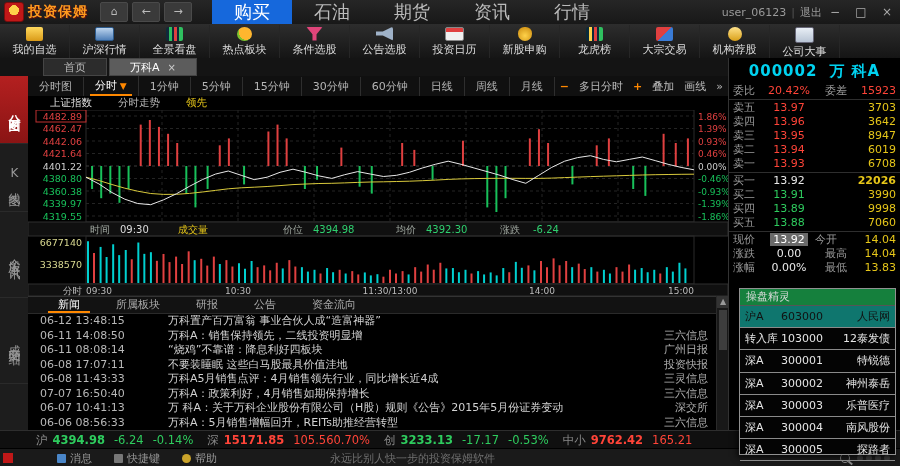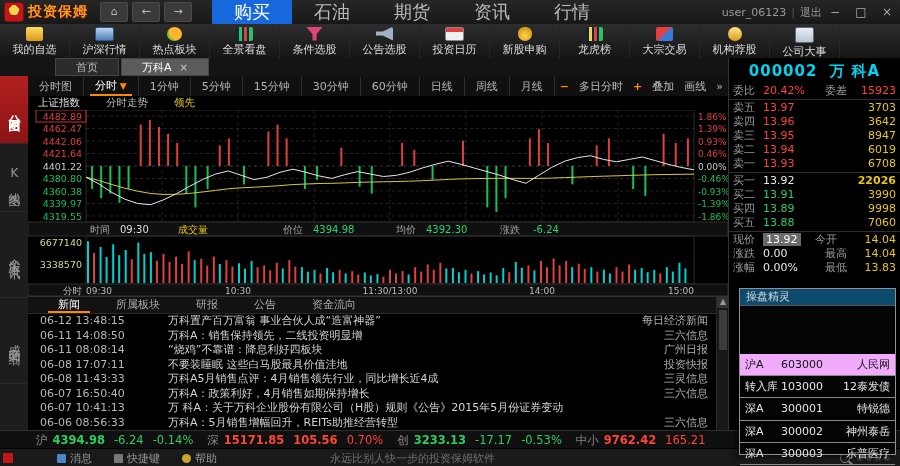--- a/index.html
+++ b/index.html
@@ -36,42 +36,42 @@
   .ic-speaker{background:#9fb2c8;clip-path:polygon(0 35%,40% 35%,100% 0,100% 100%,40% 65%,0 65%);}
   .ic-cal{background:linear-gradient(180deg,#e04040 0 4px,#f0f0f0 4px);border:1px solid #888;height:12px;}
   .ic-bag{background:radial-gradient(circle at 50% 62%,#ffd24a,#c8860a);border-radius:45% 45% 50% 50%;width:14px;}
   .ic-rank{background:linear-gradient(90deg,#0a2a3a 0 3px,#ffd24a 3px 6px,#0a2a3a 6px 8px,#e04040 8px 11px,#0a2a3a 11px 13px,#2fc05f 13px);}
   .ic-trade{background:linear-gradient(135deg,#e04040 50%,#3a7bd5 50%);}
   .ic-inst{background:linear-gradient(180deg,#ffe28a,#d9a018);border-radius:50%;width:14px;}
   .ic-news{background:linear-gradient(180deg,#e8eef5,#b8c4d4);border:1px solid #667;}
 
   
   #leftcol{position:absolute;left:0;top:58px;width:728px;height:372px;background:#000;}
-  #tabrow{position:absolute;left:0;top:0;width:728px;height:18px;background:#141414;display:flex;padding-left:55px;box-sizing:border-box;}
+  #tabrow{position:absolute;left:0;top:0;width:728px;height:18px;background:#141414;display:flex;padding-left:43px;box-sizing:border-box;}
   .doc-tab{padding:0 20px;line-height:17px;background:#2c2c2c;border:1px solid #454545;color:#bbb;margin-right:2px;font-size:11px;}
   .doc-tab.active{background:#5c5c5c;color:#fff;}
   .doc-tab .x{margin-left:8px;color:#ccc;font-size:10px;}
   #sidebar{position:absolute;left:0;top:18px;width:28px;height:354px;background:#1d1d1d;border-right:1px solid #333;}
   .side-item{width:28px;display:flex;align-items:center;justify-content:center;color:#999;border-bottom:1px solid #2a2a2a;
              writing-mode:vertical-lr;text-orientation:upright;letter-spacing:3px;font-size:12px;box-sizing:border-box;}
   .side-item.active{background:linear-gradient(#b42020,#8a1414);color:#fff;font-weight:bold;}
 
   #periodbar{position:absolute;left:28px;top:18px;width:700px;height:20px;background:#101010;border-bottom:1px solid #2a2a2a;
              display:flex;align-items:center;}
   .p-item{padding:0 11px;color:#b5b5b5;border-right:1px solid #2e2e2e;line-height:19px;position:relative;}
   .p-item.active{color:#fff;}
   .p-item.active:after{content:"";position:absolute;left:6px;right:6px;bottom:0;height:2px;background:#ff8800;}
   .p-item .caret{color:#ff8800;font-size:9px;}
   #period-right{margin-left:auto;display:flex;align-items:center;color:#bbb;}
   #period-right span{margin:0 5px;}
   .orange{color:#ff8800;font-weight:bold;}
 
   #chartheader{position:absolute;left:28px;top:38px;width:700px;height:14px;background:#000;font-size:10.5px;
                display:flex;align-items:center;}
-  #chartheader .nm{color:#ddd;margin-left:10px;}
+  #chartheader .nm{color:#ddd;margin-left:22px;}
   #chartheader .md{color:#bbb;margin-left:26px;}
   #chartheader .lead{color:#e6c619;margin-left:26px;}
   #chartwrap{position:absolute;left:28px;top:52px;width:700px;height:186px;}
 
   #newstabs{position:absolute;left:28px;top:238px;width:700px;height:18px;background:#121212;border-top:1px solid #333;
             border-bottom:1px solid #2a2a2a;display:flex;align-items:flex-end;padding-left:12px;box-sizing:border-box;}
   .n-tab{padding:0 18px;line-height:16px;color:#aaa;position:relative;}
   .n-tab.active{color:#fff;}
   .n-tab.active:after{content:"";position:absolute;left:8px;right:8px;bottom:0;height:2px;background:#ff8800;}
   #newslist{position:absolute;left:28px;top:256px;width:688px;height:116px;background:#000;}
@@ -87,35 +87,35 @@
   #rightcol{position:absolute;left:728px;top:58px;width:172px;height:372px;background:#000;border-left:1px solid #333;box-sizing:border-box;}
   #q-head{height:26px;display:flex;align-items:center;justify-content:center;color:#00d2f0;font-size:15px;font-weight:bold;letter-spacing:1px;}
   #q-icons{height:18px;display:flex;align-items:center;border-top:1px solid #222;border-bottom:1px solid #222;}
   #q-icons .seg{flex:1;display:flex;align-items:center;justify-content:center;border-right:1px solid #222;height:100%;}
   #q-icons .seg:last-child{border-right:none;color:#ccc;font-size:10.5px;}
   .pencil{width:12px;height:3px;background:linear-gradient(90deg,#ddd 70%,#e8b84a 70%);transform:rotate(-35deg);border-radius:1px;}
   .bell{width:9px;height:8px;background:#ddd;border-radius:5px 5px 1px 1px;position:relative;}
   .bell:after{content:"";position:absolute;left:3px;bottom:-3px;width:3px;height:3px;background:#ddd;border-radius:50%;}
   .q-row{display:flex;height:14px;line-height:14px;padding:0 4px;font-size:11px;}
   .q-row .lb{width:30px;color:#9a9a9a;flex:none;}
-  .q-row .pr{width:52px;text-align:left;flex:none;}
+  .q-row .pr{width:52px;text-align:center;flex:none;}
   .q-row .vl{flex:1;text-align:right;color:#e6c619;}
   .q-div{border-top:1px solid #2e2e2e;margin:1px 0;}
   .chip{background:#6a6a6a;color:#fff;padding:0 3px;}
   .big-vol{font-weight:bold;}
 
   
   #popup{position:absolute;left:739px;top:288px;width:157px;height:167px;background:#040404;border:1px solid #909090;
          box-sizing:border-box;z-index:50;box-shadow:-2px 2px 6px rgba(0,0,0,.7);}
-  #popup-title{height:16px;background:#0c4a6e;color:#ddd;font-size:11px;line-height:16px;padding-left:6px;border-bottom:1px solid #555;}
+  #popup-title{height:16px;background:#15803d;color:#ddd;font-size:11px;line-height:16px;padding-left:6px;border-bottom:1px solid #555;}
   .pop-row{height:21.2px;display:flex;align-items:center;border-bottom:1px solid #8a8a8a;padding:0 5px;color:#e6e6e6;font-size:11px;}
   .pop-row .mk{width:36px;}
   .pop-row .cd{width:52px;}
   .pop-row .nm{flex:1;text-align:right;}
-  .pop-row.sel{background:#f0abfc;color:#111;margin-top:48px;}
+  .pop-row.sel{background:#0f766e;color:#111;}
 
   
   #indexbar{position:absolute;left:0;top:430px;width:900px;height:18px;background:#101010;border-top:1px solid #2e2e2e;
             display:flex;align-items:center;font-size:11.5px;}
   .ix-seg{display:flex;align-items:center;margin-right:14px;white-space:nowrap;}
   .ix-seg .lab{color:#8a8a8a;margin-right:5px;}
   .ix-seg b{font-weight:bold;margin-right:9px;}
   #statusbar{position:absolute;left:0;top:448px;width:900px;height:18px;background:#1a1a1a;border-top:1px solid #000;
              display:flex;align-items:center;color:#999;}
   #status-logo{width:10px;height:10px;background:#c01818;margin:0 8px 0 3px;}
@@ -157,26 +157,26 @@
 <div id="toolbar">
     <div class="tb-item">
       <div class="ic ic-folder"></div>
       <div>我的自选</div>
     </div>
     <div class="tb-item">
       <div class="ic ic-monitor"></div>
       <div>沪深行情</div>
     </div>
     <div class="tb-item">
+      <div class="ic ic-chart"></div>
+      <div>全景看盘</div>
+    </div>
+    <div class="tb-item">
       <div class="ic ic-pie"></div>
       <div>热点板块</div>
-    </div>
-    <div class="tb-item">
-      <div class="ic ic-chart"></div>
-      <div>全景看盘</div>
     </div>
     <div class="tb-item">
       <div class="ic ic-funnel"></div>
       <div>条件选股</div>
     </div>
     <div class="tb-item">
       <div class="ic ic-speaker"></div>
       <div>公告选股</div>
     </div>
     <div class="tb-item">
@@ -444,21 +444,20 @@
       <div class="n-tab active">新闻</div>
       <div class="n-tab">所属板块</div>
       <div class="n-tab">研报</div>
       <div class="n-tab">公告</div>
       <div class="n-tab">资金流向</div>
     </div>
   <div id="newslist">
       <div class="n-row">
         <span class="n-time">06-12 13:48:15</span>
         <span class="n-title">万科置产百万富翁 事业合伙人成“造富神器”</span>
-        <span class="n-src">每日经济新闻</span>
       </div>
       <div class="n-row">
         <span class="n-time">06-11 14:08:50</span>
         <span class="n-title">万科A：销售保持领先，二线投资明显增</span>
         <span class="n-src">三六信息</span>
       </div>
       <div class="n-row">
         <span class="n-time">06-11 08:08:14</span>
         <span class="n-title">“烧鸡”不靠谱：降息利好四板块</span>
         <span class="n-src">广州日报</span>
@@ -467,27 +466,28 @@
         <span class="n-time">06-08 17:07:11</span>
         <span class="n-title">不要装睡眠 这些白马股最具价值洼地</span>
         <span class="n-src">投资快报</span>
       </div>
       <div class="n-row">
         <span class="n-time">06-08 11:43:33</span>
         <span class="n-title">万科A5月销售点评：4月销售领先行业，同比增长近4成</span>
         <span class="n-src">三灵信息</span>
       </div>
       <div class="n-row">
-        <span class="n-time">06-07 16:50:40</span>
+        <span class="n-time">07-07 16:50:40</span>
         <span class="n-title">万科A：政策利好，4月销售如期保持增长</span>
         <span class="n-src">三六信息</span>
       </div>
       <div class="n-row">
         <span class="n-time">06-07 10:41:13</span>
         <span class="n-title">万 科A：关于万科企业股份有限公司（H股）规则《公告》2015年5月份证券变动</span>
+        <span class="n-src">深交所</span>
       </div>
       <div class="n-row">
         <span class="n-time">06-06 08:56:33</span>
         <span class="n-title">万科A：5月销售增幅回升，REITs助推经营转型</span>
         <span class="n-src">三六信息</span>
       </div>
     </div>
   <div id="newsscroll">
     <div class="arr">▲</div>
     <div class="thumb"></div>
@@ -625,21 +625,21 @@
     <div style="width:36px;"></div>
     <div class="ix-seg">
       <span class="lab">沪</span>
       <b class="down">4394.98</b>
       <span class="down" style="margin-right: 9px;">-6.24</span>
       <span class="down">-0.14%</span>
     </div>
     <div class="ix-seg">
       <span class="lab">深</span>
       <b class="up">15171.85</b>
-      <span class="up" style="margin-right: 9px; font-weight: bold;">105.56</span>
+      <span class="up" style="">105.56</span>
       <span class="up">0.70%</span>
     </div>
     <div class="ix-seg">
       <span class="lab">创</span>
       <b class="down">3233.13</b>
       <span class="down" style="margin-right: 9px;">-17.17</span>
       <span class="down">-0.53%</span>
     </div>
     <div class="ix-seg">
       <span class="lab">中小</span>

